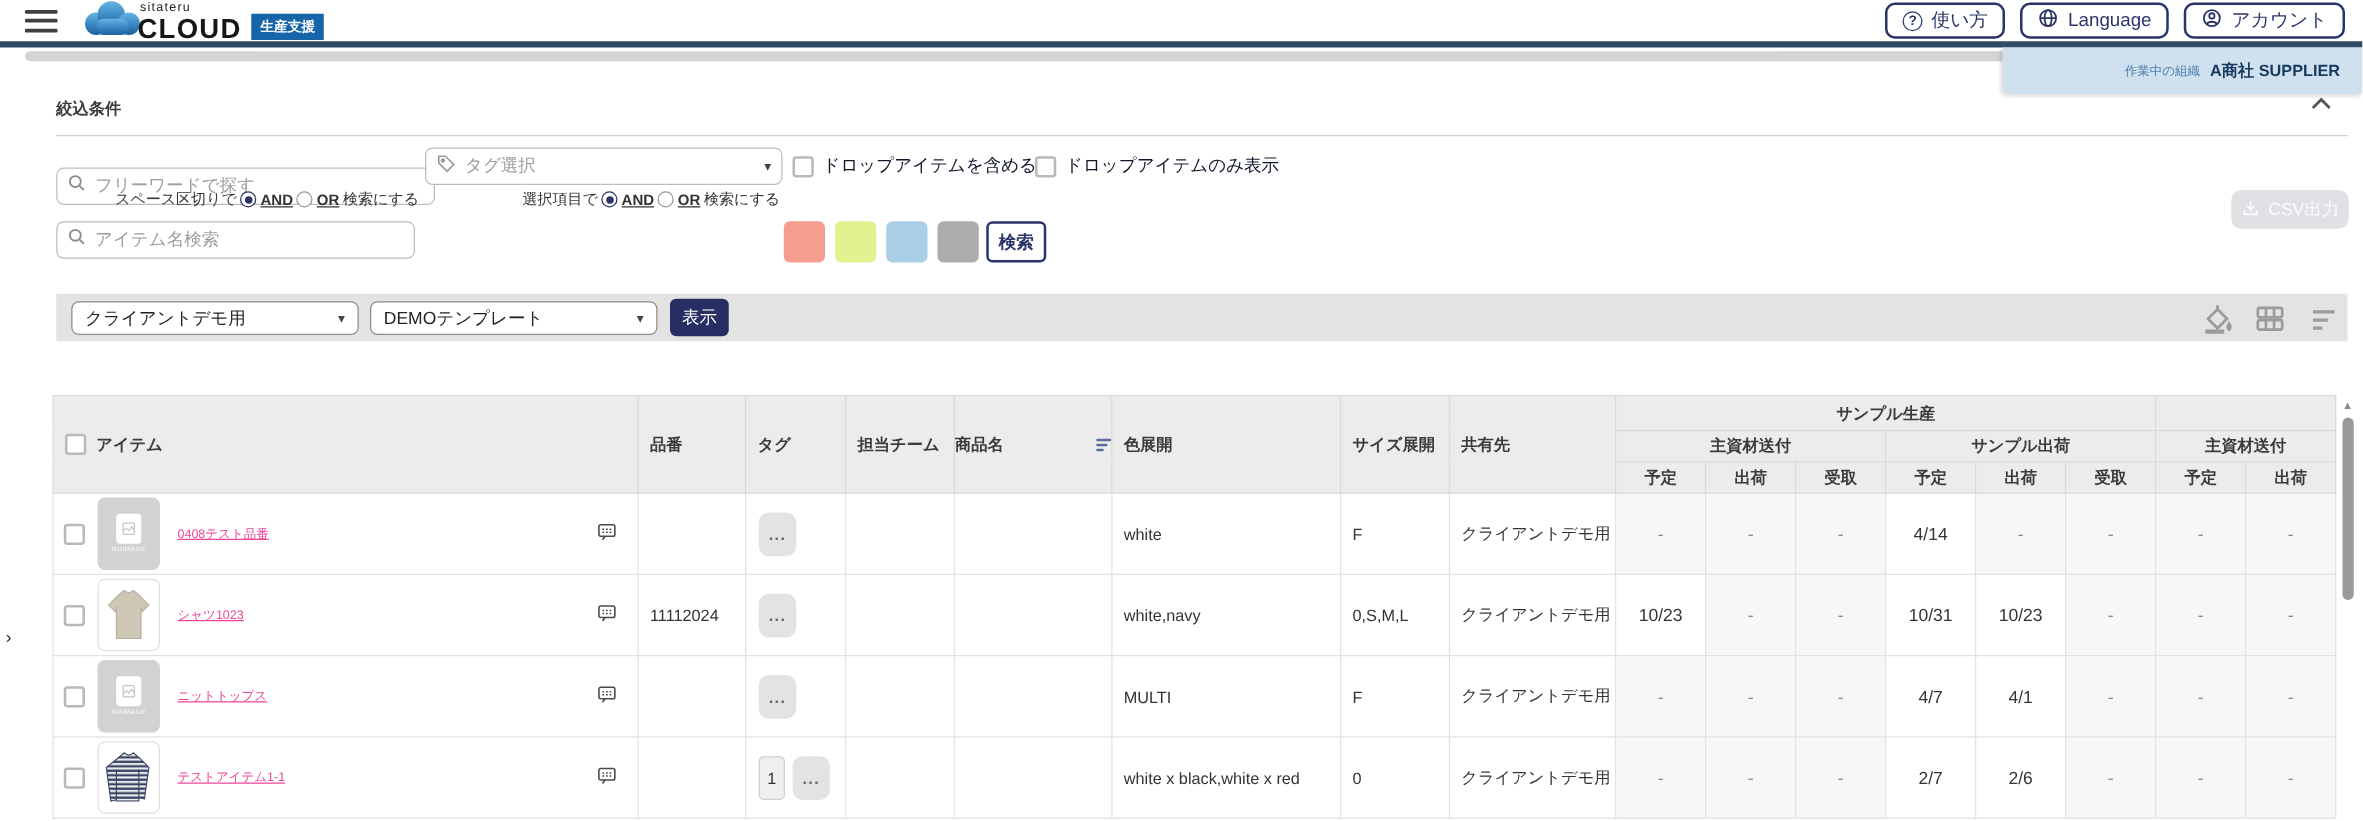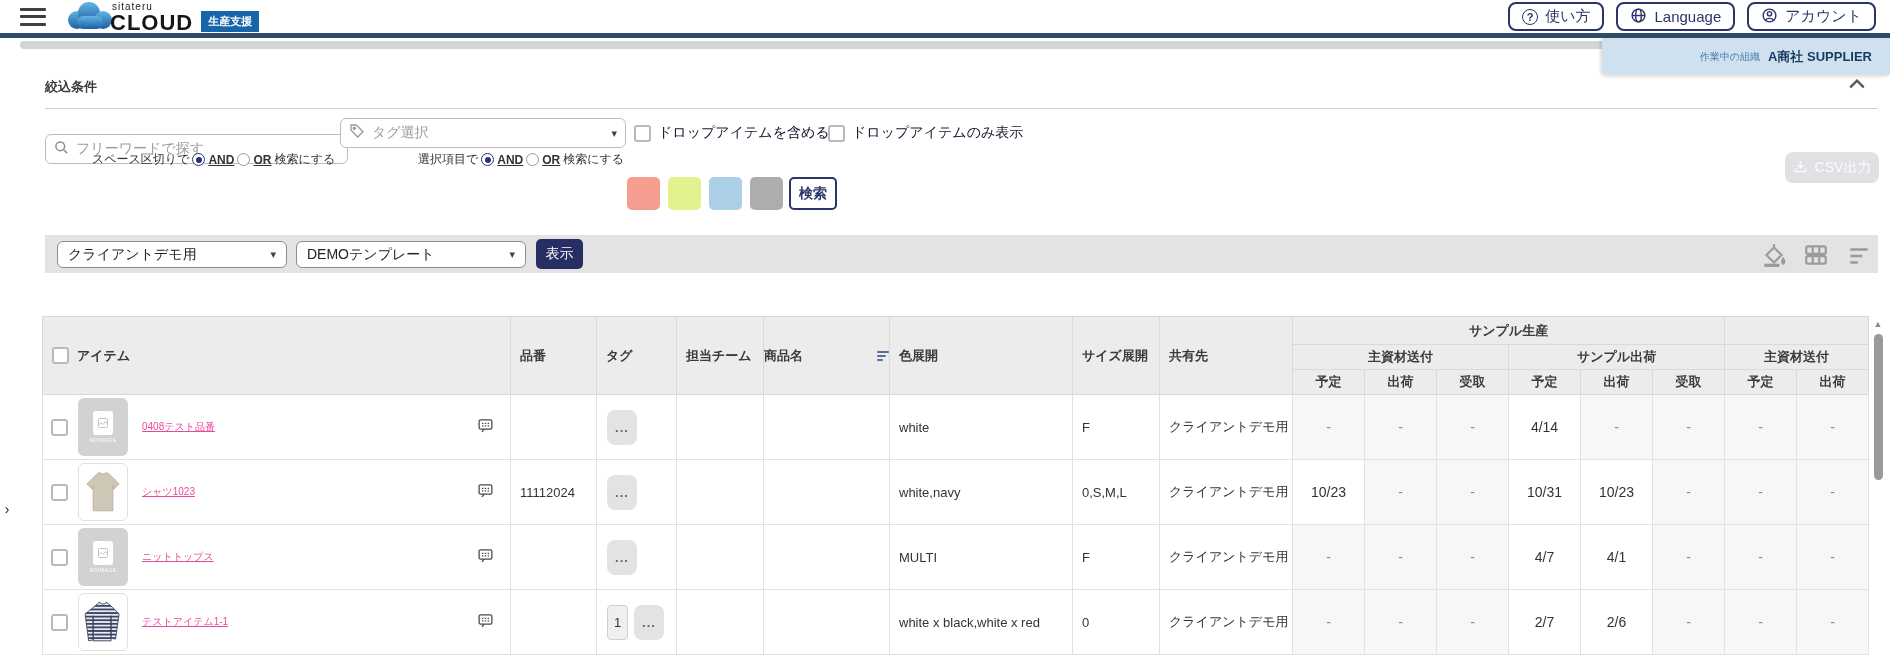--- a/index.html
+++ b/index.html
@@ -205,20 +205,29 @@
   </div>
   <div class="abs caption" style="left:418px; top:151px;">
     <span>選択項目で</span>
     <span class="radio on"></span>
     <span class="cap-b">AND</span>
     <span class="radio"></span>
     <span class="cap-b">OR</span>
     <span>検索にする</span>
   </div>
 
+  <div class="abs field" style="left:45px; top:177px; width:287px;">
+    <span>
+      <svg width="15" height="15" viewBox="0 0 24 24" fill="none" stroke="#8c8c8c" stroke-width="2.4">
+          <circle cx="10" cy="10" r="7"></circle>
+          <path d="M15.5 15.5 L21 21"></path>
+        </svg>
+    </span>
+    <span class="ph">アイテム名検索</span>
+  </div>
 
   <div class="abs swatch-row" style="left:627px; top:177px;">
     <span class="swatch" style="background-color: rgb(245, 158, 144);"></span>
     <span class="swatch" style="background-color: rgb(227, 241, 143);"></span>
     <span class="swatch" style="background-color: rgb(171, 207, 231);"></span>
     <span class="swatch" style="background-color: rgb(173, 173, 173);"></span>
   </div>
 
   <button class="abs btn-search" style="left:789px; top:177px;">検索</button>
 

